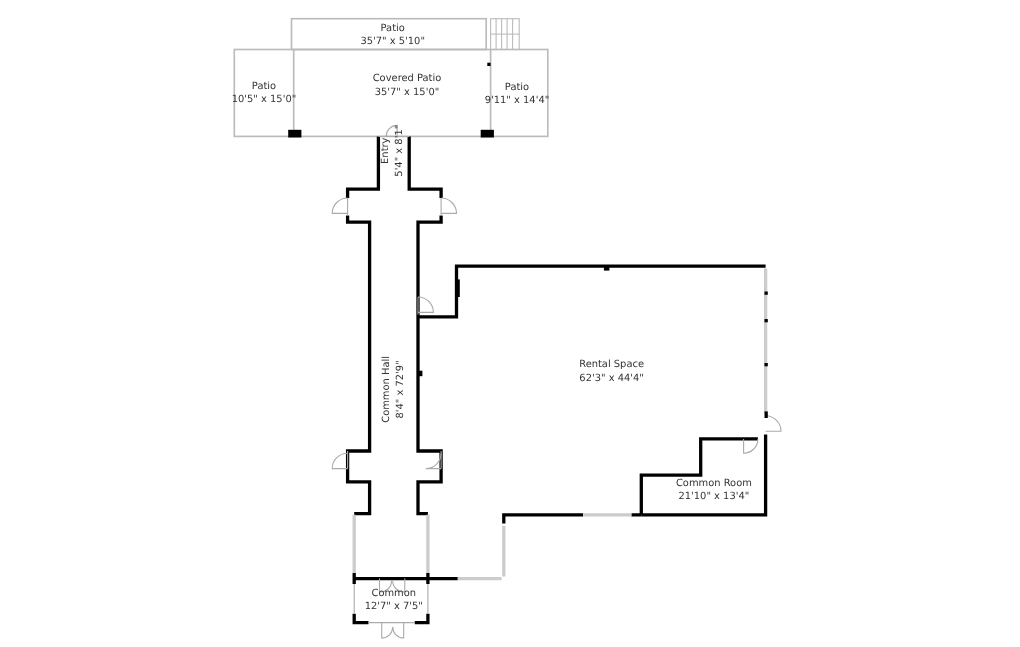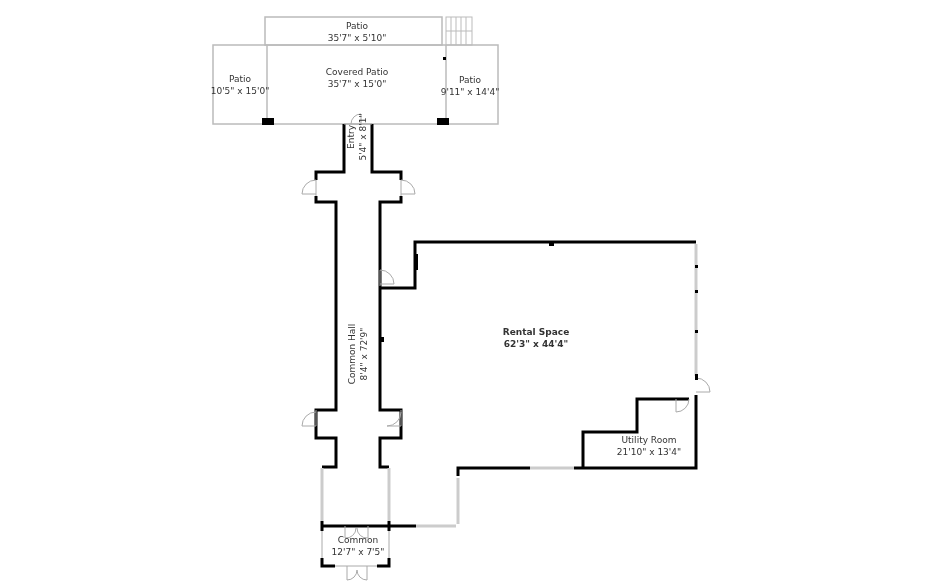--- a/index.html
+++ b/index.html
@@ -106,44 +106,44 @@
     <path d="M368,526 L368,538 A10,10 0 0 1 357,528"></path>
     <path d="M347,566 L347,580 A10,10 0 0 0 357,570"></path>
     <path d="M367,566 L367,580 A10,10 0 0 1 357,570"></path>
   </g>
 </svg>
 
 <div class="label" style="left:357px;top:32px;">
   <span class="nm">Patio</span>
   <span class="dim">35'7" x 5'10"</span>
 </div>
-<div class="label" style="left:357px;top:78px;">
+<div class="label" style="left:370px;top:78px;">
   <span class="nm">Covered Patio</span>
   <span class="dim">35'7" x 15'0"</span>
 </div>
 <div class="label" style="left:240px;top:85px;">
   <span class="nm">Patio</span>
   <span class="dim">10'5" x 15'0"</span>
 </div>
 <div class="label" style="left:470px;top:86px;">
   <span class="nm">Patio</span>
   <span class="dim">9'11" x 14'4"</span>
 </div>
 <div class="label rot" style="left:357px;top:137px;">
   <span class="nm">Entry</span>
   <span class="dim">5'4" x 8'1"</span>
 </div>
 <div class="label rot" style="left:358px;top:354px;">
   <span class="nm">Common Hall</span>
   <span class="dim">8'4" x 72'9"</span>
 </div>
-<div class="label" style="left:536px;top:338px;font-weight:bold;">
+<div class="label" style="left:556px;top:338px;">
   <span class="nm">Rental Space</span>
   <span class="dim">62'3" x 44'4"</span>
 </div>
 <div class="label" style="left:649px;top:446px;">
-  <span class="nm">Utility Room</span>
+  <span class="nm">Common Room</span>
   <span class="dim">21'10" x 13'4"</span>
 </div>
 <div class="label" style="left:358px;top:546px;">
   <span class="nm">Common</span>
   <span class="dim">12'7" x 7'5"</span>
 </div>
 
 </body></html>

